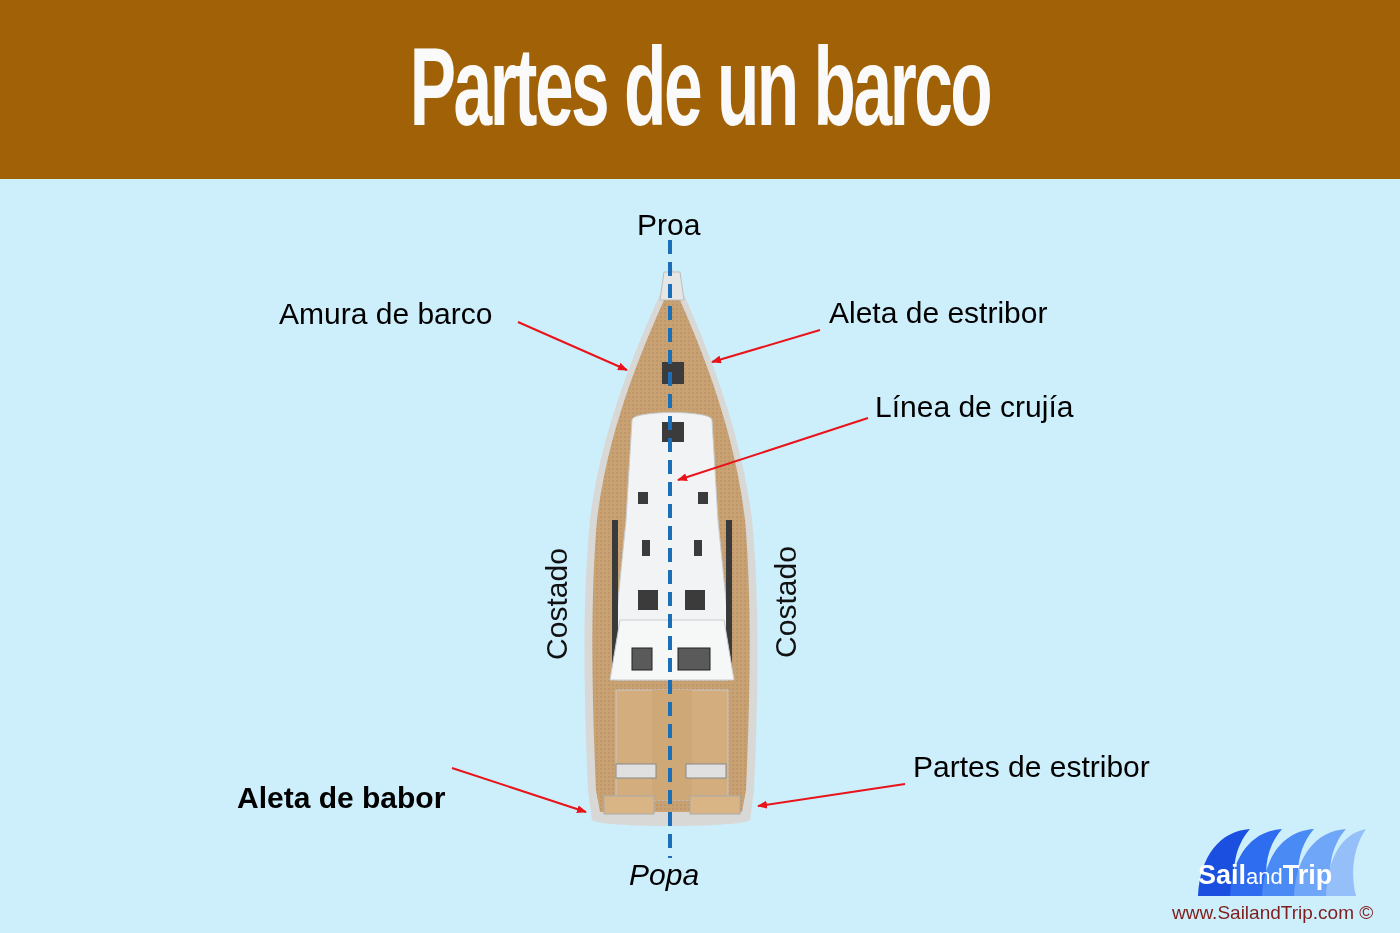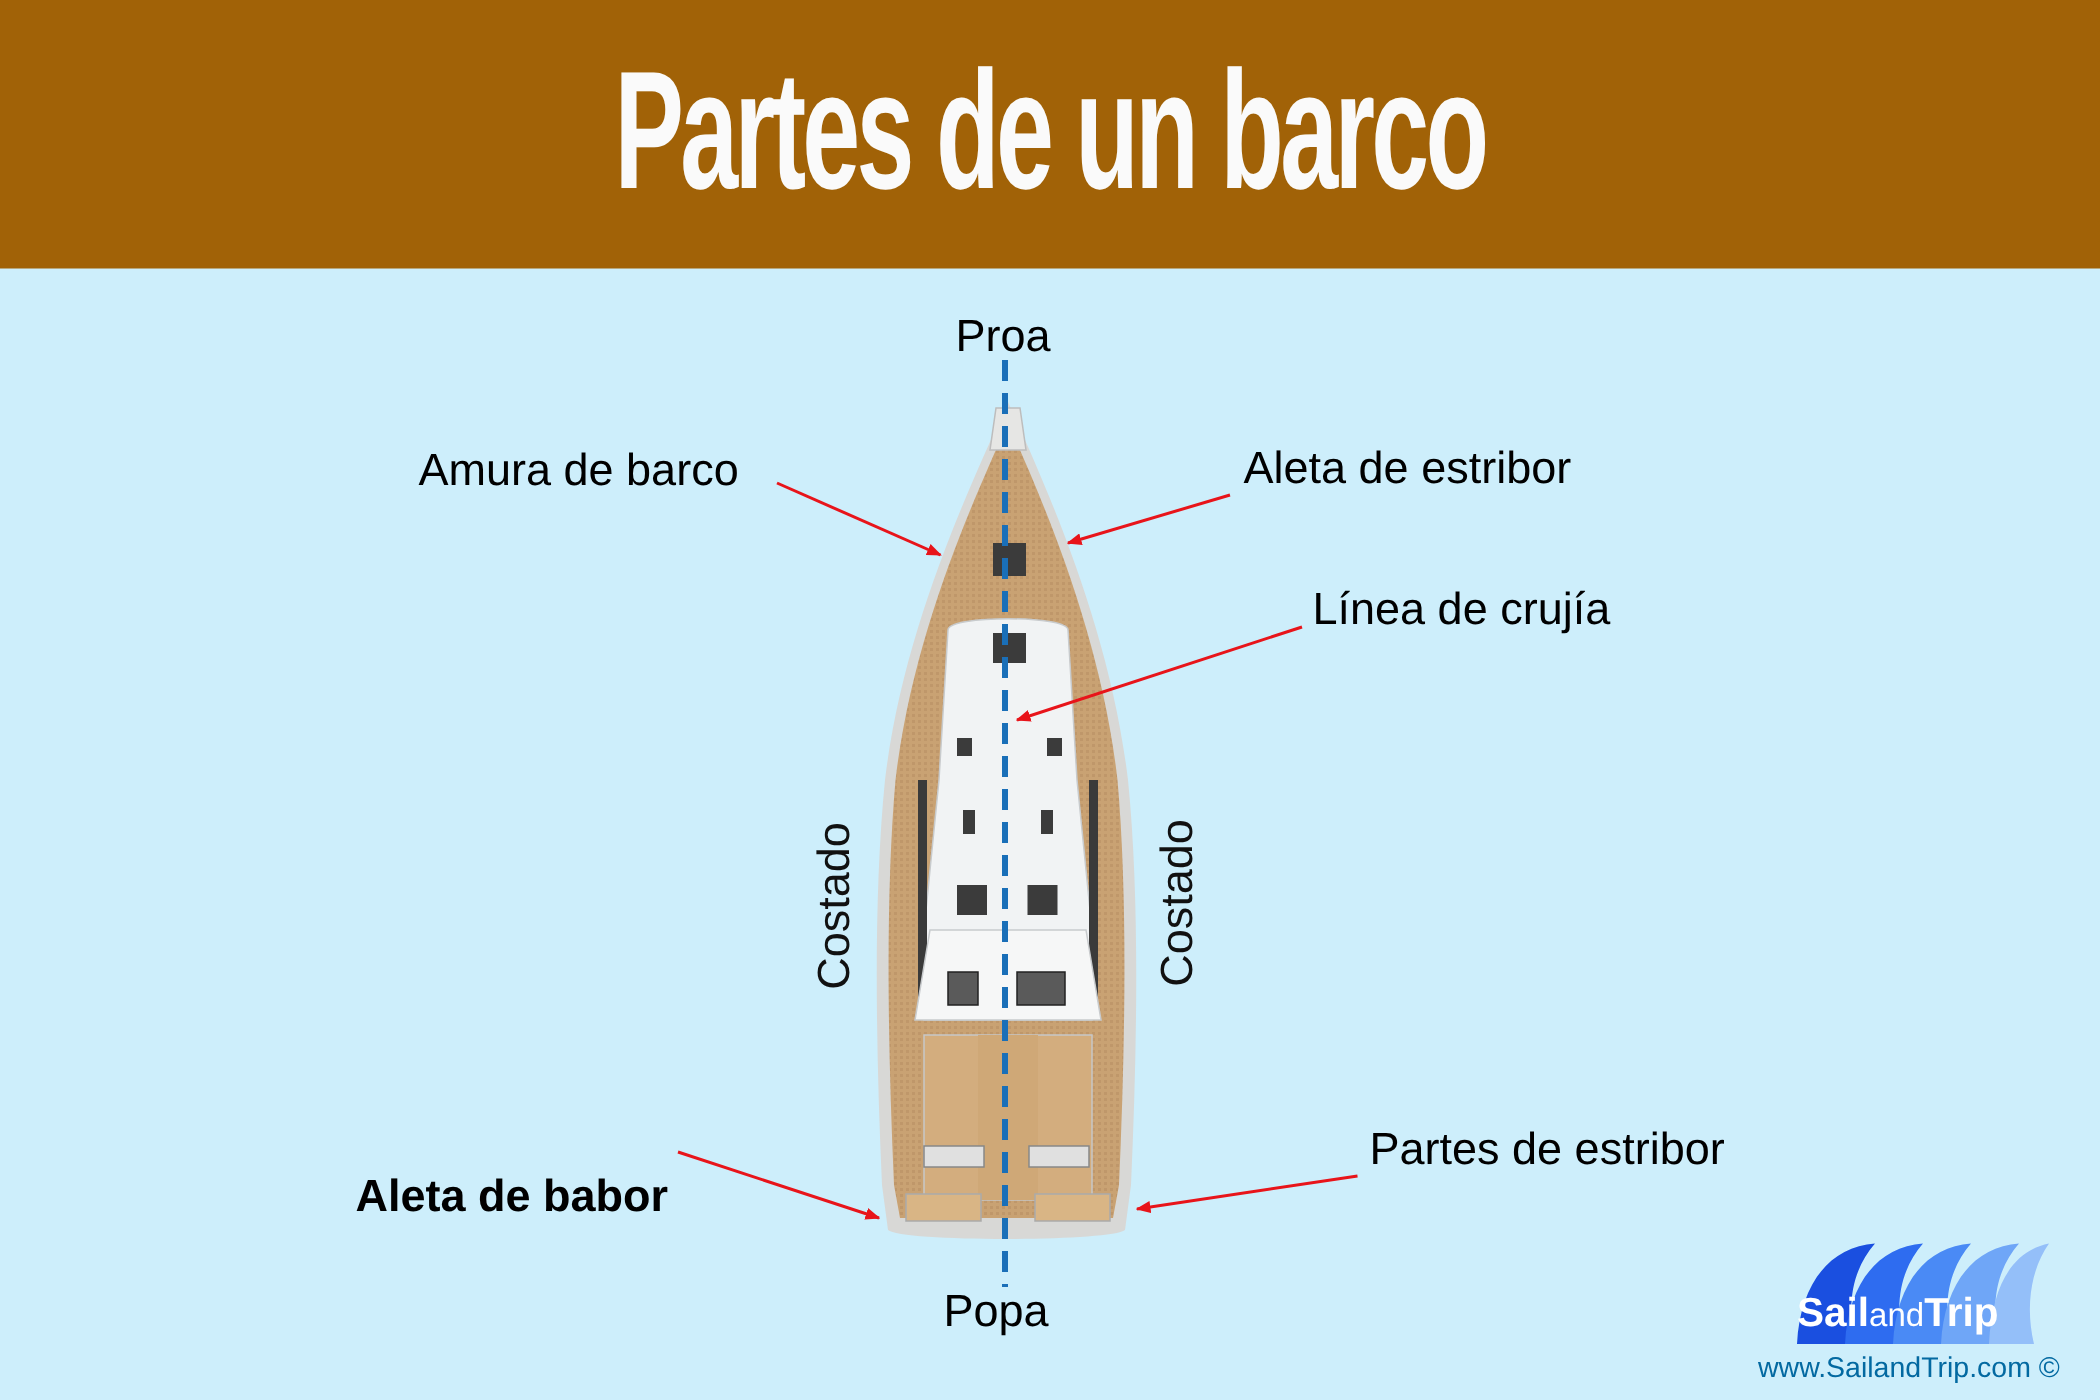--- a/index.html
+++ b/index.html
@@ -3,21 +3,21 @@
 <meta charset="utf-8">
 <style>
   html, body { margin:0; padding:0; }
   body { width:1400px; height:933px; position:relative; overflow:hidden; background:#cdeefb; font-family:"Liberation Sans", sans-serif; }
   .header { position:absolute; left:0; top:0; width:1400px; height:179px; background:#a16207; }
   .title { position:absolute; left:0; top:22px; width:1400px; text-align:center; color:#fafafa; font-family:"Liberation Sans", sans-serif; font-weight:bold; font-size:112px; letter-spacing:-4px; transform:scaleX(0.62); transform-origin:700px 0; line-height:130px; }
   svg.main { position:absolute; left:0; top:0; }
   .label { position:absolute; color:#000000; font-size:30px; white-space:nowrap; line-height:34px; }
   .vlabel { position:absolute; color:#111; font-size:30px; white-space:nowrap; transform:rotate(-90deg); transform-origin:center; line-height:34px; }
   .logo { position:absolute; left:1190px; top:826px; width:180px; height:75px; }
-  .site { position:absolute; left:1172px; top:902px; font-size:19px; color:#0369a1; white-space:nowrap; }
+  .site { position:absolute; left:1172px; top:902px; font-size:19px; color:#7f1d1d; white-space:nowrap; }
 </style>
 </head>
 <body>
 
 <div class="header">
   <div class="title">Partes de un barco</div>
 </div>
 
 <svg class="main" width="1400" height="933" viewBox="0 0 1400 933">
   <defs>
@@ -68,21 +68,21 @@
   <g stroke="#e8141a" stroke-width="2" fill="none">
     <line x1="518" y1="322" x2="627" y2="370" marker-end="url(#arrowhead)"></line>
     <line x1="820" y1="330" x2="712" y2="362" marker-end="url(#arrowhead)"></line>
     <line x1="868" y1="418" x2="678" y2="480" marker-end="url(#arrowhead)"></line>
     <line x1="452" y1="768" x2="586" y2="812" marker-end="url(#arrowhead)"></line>
     <line x1="905" y1="784" x2="758" y2="806" marker-end="url(#arrowhead)"></line>
   </g>
 </svg>
 
 <div class="label" style="left:637px; top:208px;">Proa</div>
-<div class="label" style="left:629px; top:858px;">Popa</div>
+<div class="label" style="left:629px; top:858px;font-style:italic;">Popa</div>
 <div class="label" style="left:279px; top:297px;">Amura de barco</div>
 <div class="label" style="left:829px; top:296px;">Aleta de estribor</div>
 <div class="label" style="left:875px; top:390px;">Línea de crujía</div>
 <div class="vlabel" style="left:501px; top:587px;">Costado</div>
 <div class="vlabel" style="left:730px; top:585px;">Costado</div>
 <div class="label" style="left:237px; top:781px;font-weight:bold;">Aleta de babor</div>
 <div class="label" style="left:913px; top:750px;">Partes de estribor</div>
 
 <div class="logo">
   <svg width="180" height="75" viewBox="0 0 180 75">

